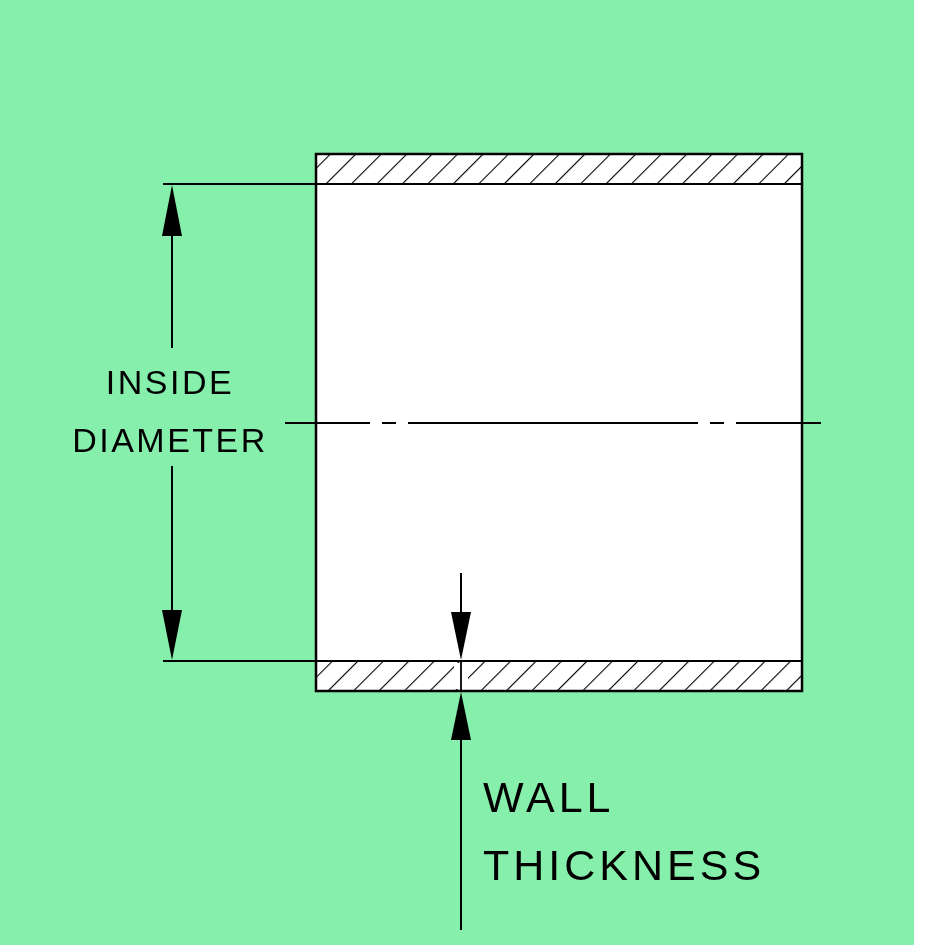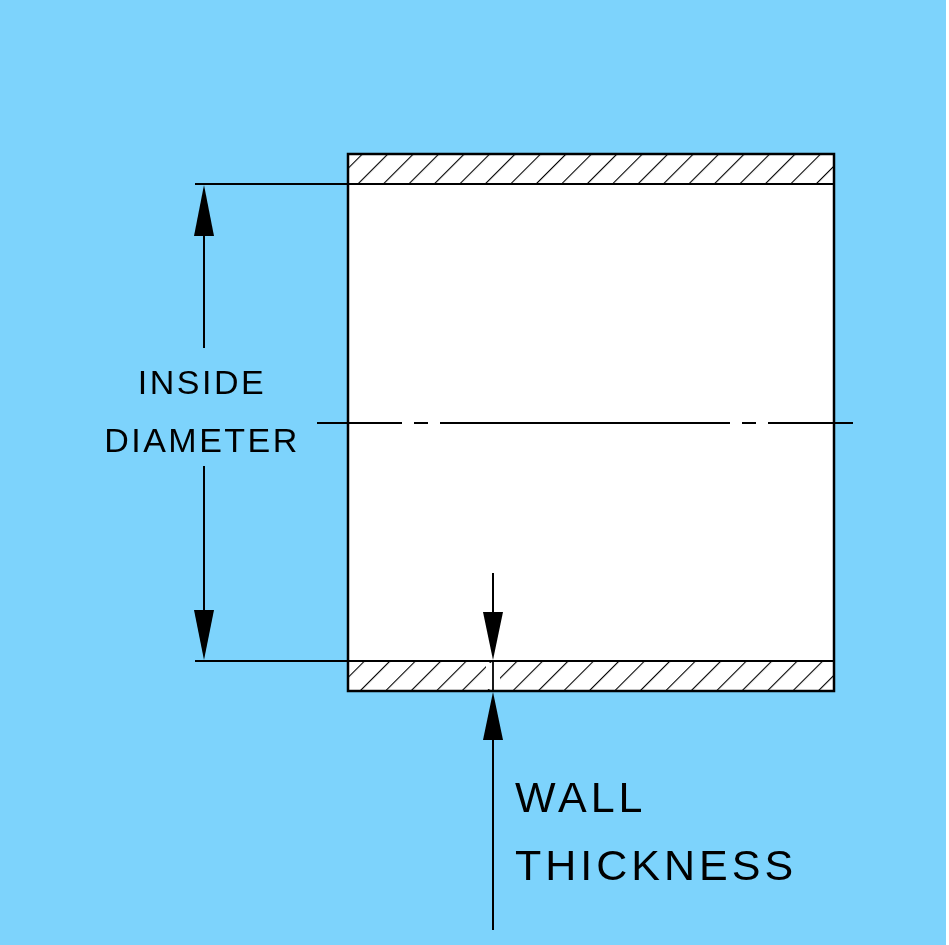--- a/index.html
+++ b/index.html
@@ -4,23 +4,22 @@
 <style>
   html, body {
     margin: 0;
     padding: 0;
     background: #ffffff;
   }
   .page {
     position: relative;
     width: 914px;
     height: 945px;
-    background: #7dd3fc;
+    background: #86efac;
     overflow: hidden;
-    padding-left: 32px;
   }
   svg { display: block; }
   text {
     font-family: "Liberation Sans", sans-serif;
     fill: #000000;
   }
   .dim-label-small {
     font-size: 34px;
     letter-spacing: 2.5px;
   }

